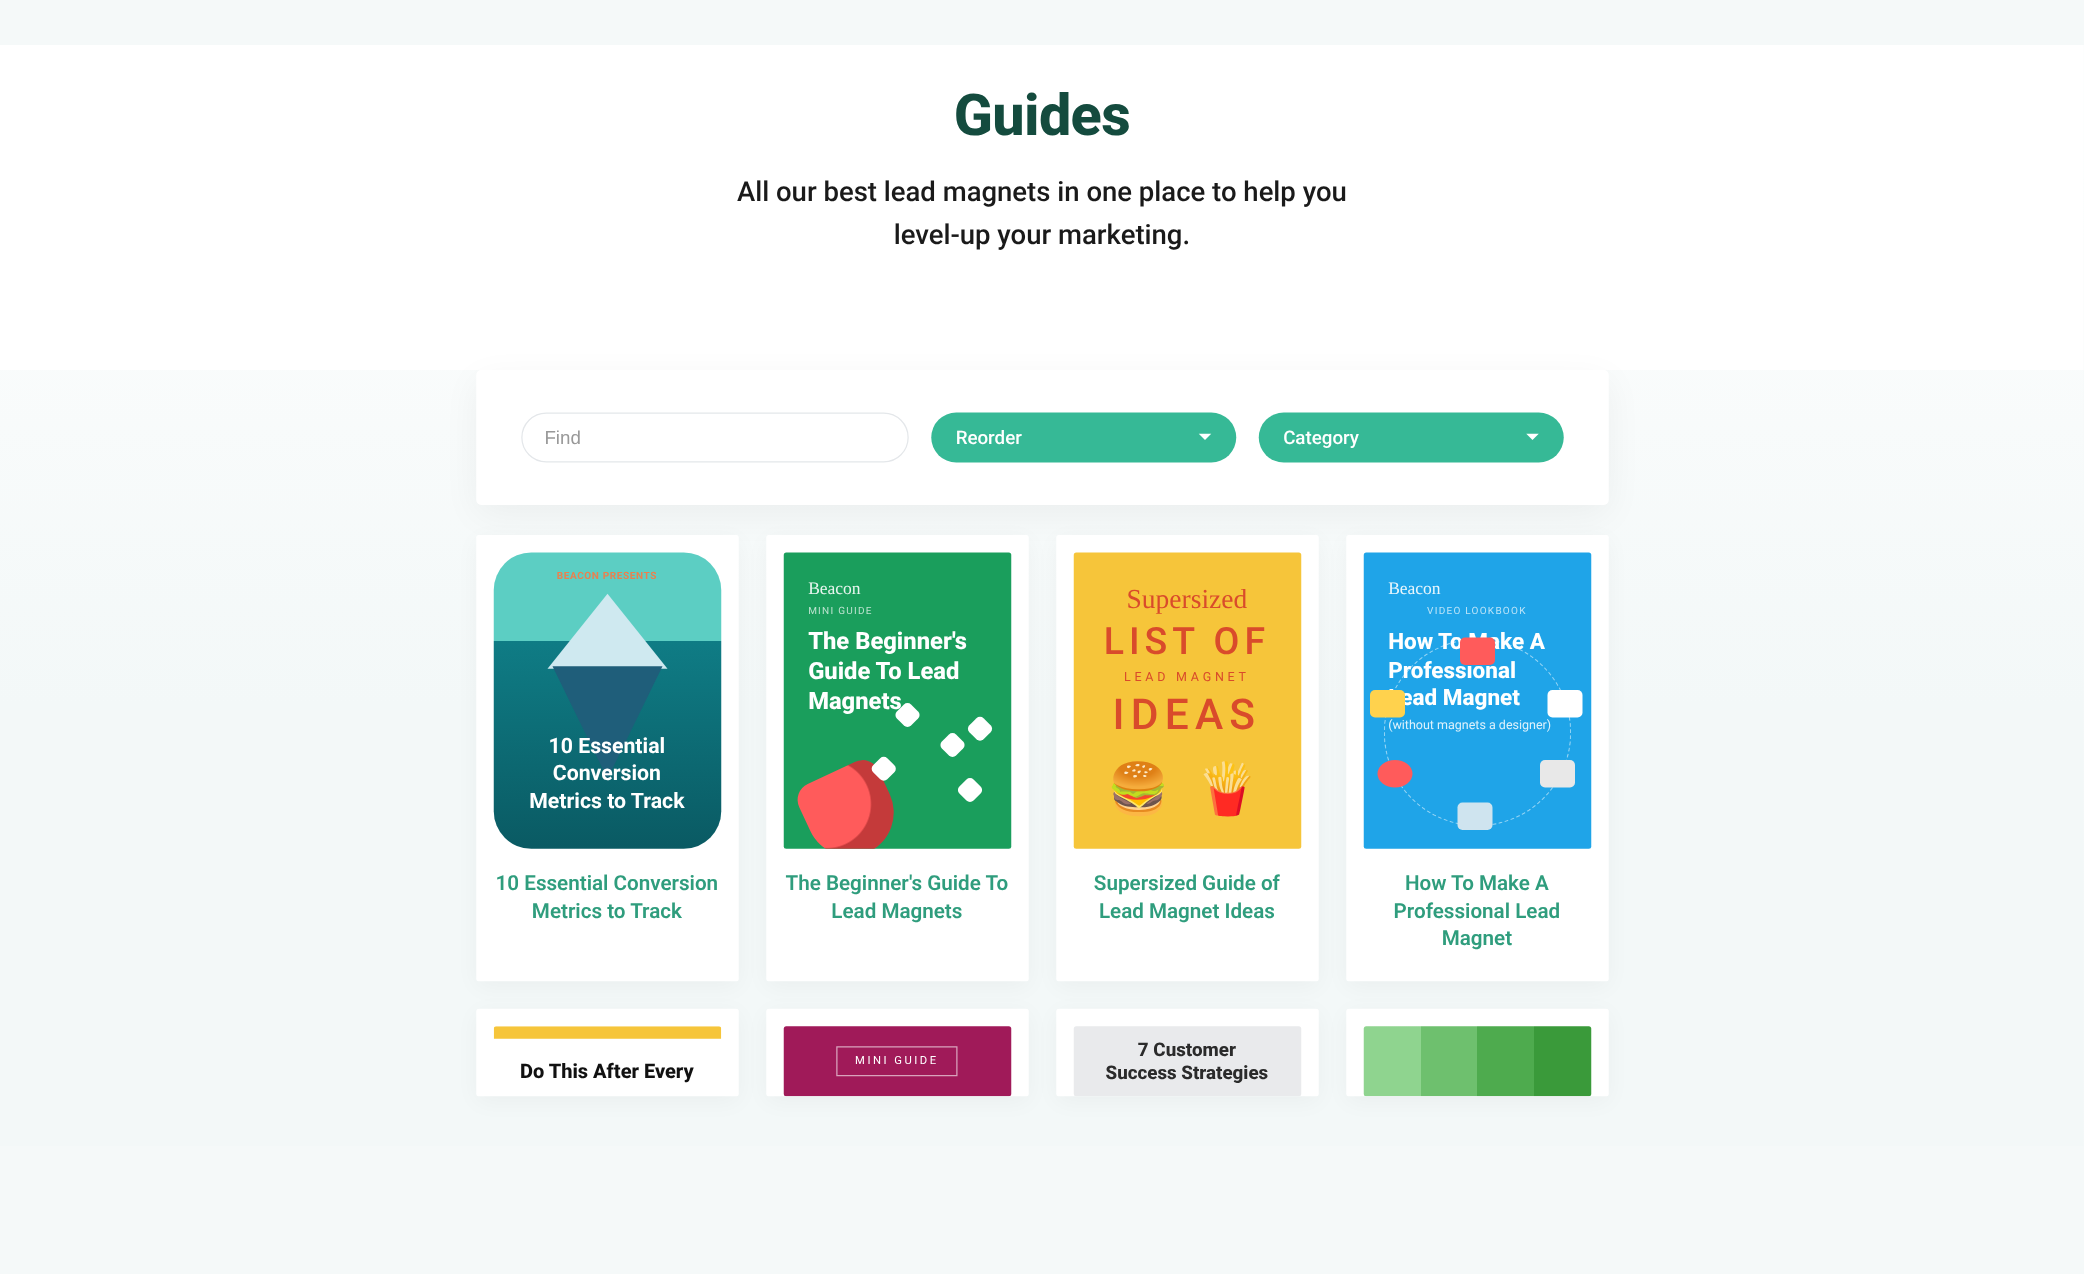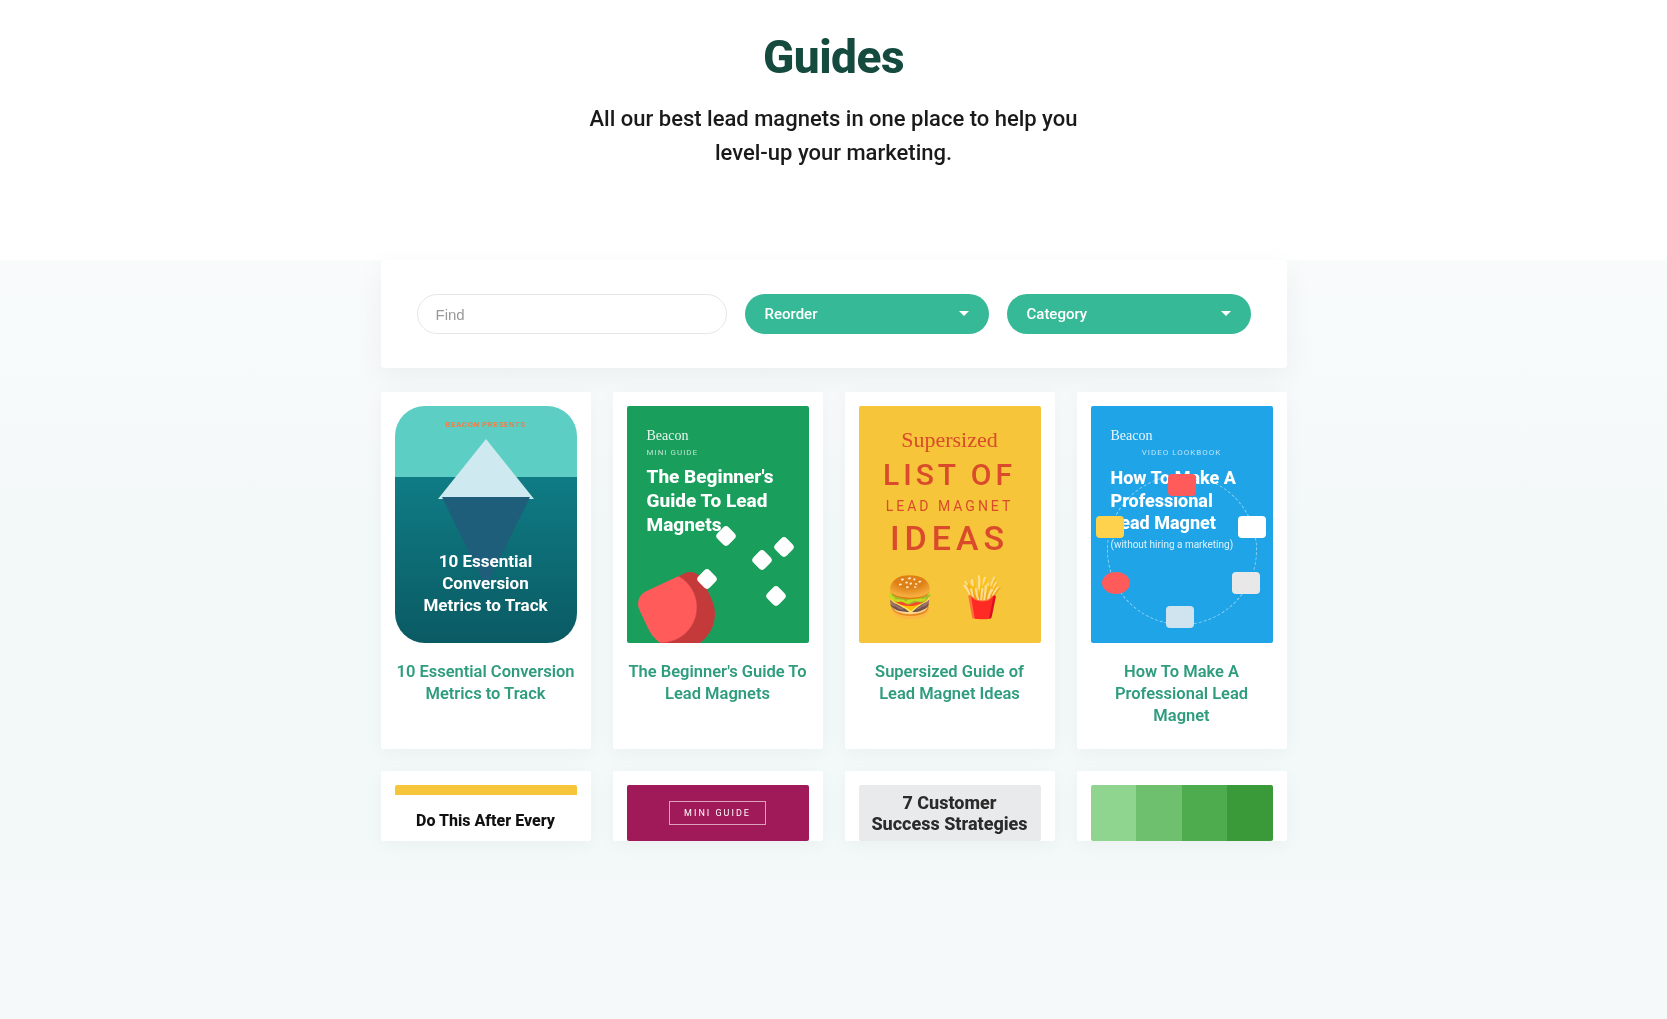--- a/index.html
+++ b/index.html
@@ -11,20 +11,21 @@
   .page {
     width: 1667px;
     margin: 0 auto;
     padding-bottom: 40px;
     background: linear-gradient(180deg,#ffffff 0%, #f3f8f8 60%);
   }
   .hero {
     text-align: center;
     padding: 30px 20px 90px;
     background: #fff;
+    margin-top: 36px;
   }
   .hero h1 {
     font-size: 46px;
     font-weight: 800;
     color: #144b3e;
     letter-spacing: -0.5px;
   }
   .hero p {
     margin-top: 18px;
     font-size: 22px;
@@ -176,21 +177,21 @@
   
   .thumb.c3 {
     background: #f6c53a;
     align-items: center;
     justify-content: center;
     padding: 20px;
     text-align: center;
   }
   .thumb.c3 .s1 { font-family: cursive; color: #d94b2b; font-size: 22px; }
   .thumb.c3 .s2 { color: #d94b2b; font-size: 30px; letter-spacing: 4px; font-weight: 500; margin-top: 4px; }
-  .thumb.c3 .s3 { color: #d94b2b; font-size: 14px; letter-spacing: 3px; margin-top: 6px; text-align: right; }
+  .thumb.c3 .s3 { color: #d94b2b; font-size: 10px; letter-spacing: 3px; margin-top: 6px; text-align: right; }
   .thumb.c3 .s4 { color: #d94b2b; font-size: 34px; letter-spacing: 5px; font-weight: 500; margin-top: 4px; }
   .thumb.c3 .emoji { font-size: 40px; margin-top: 16px; letter-spacing: 6px; }
   
   .thumb.c4 {
     background: #1fa4e8;
     padding: 22px 20px;
   }
   .thumb.c4 .brand{ font-family: cursive; font-size: 14px; opacity:.9;}
   .thumb.c4 .sub{ font-size:8px; letter-spacing:1px; opacity:.7; margin-top:4px;text-align:center;}
   .thumb.c4 .h{ font-size:18px; font-weight:800; line-height:1.25; margin-top:10px;}
@@ -208,21 +209,21 @@
   .thumb.c4 .ic.f{bottom:30px;left:-6px;background:#ff5b5b;border-radius:50%;}
   
   .card.partial { padding-bottom: 0; overflow: hidden; height: 70px; }
   .card.partial .thumb { aspect-ratio: auto; height: 56px; }
   .thumb.p1{ background:#fff; align-items:center; }
   .thumb.p1 .bar{ height:10px; width:100%; background:#f6c53a; }
   .thumb.p1 .t{ color:#111; font-weight:800; font-size:16px; margin-top:16px;}
   .thumb.p2{ background:#a01a59; align-items:center; justify-content:center;}
   .thumb.p2 .box{ border:1px solid rgba(255,255,255,.6); padding:6px 14px; font-size:9px; letter-spacing:2px;}
   .thumb.p3{ background:#e9eaec; align-items:center; justify-content:center; color:#2b2b2b;}
-  .thumb.p3 .t{ font-weight:800; font-size:18px; text-align:center; line-height:1.2;}
+  .thumb.p3 .t{ font-weight:800; font-size:15px; text-align:center; line-height:1.2;}
   .thumb.p4{ background:linear-gradient(90deg,#8fd48f 0 25%,#6ec06e 25% 50%,#4eab4e 50% 75%,#3a9a3a 75% 100%);}
 </style>
 </head>
 <body>
 
 <div class="page">
   <header class="hero">
     <h1>Guides</h1>
     <p>
       <span>All our best lead magnets in one place to help you</span><br>
@@ -288,21 +289,21 @@
           <div class="emoji">🍔 🍟</div>
         </div>
         <div class="card-title">Supersized Guide of Lead Magnet Ideas</div>
       </div>
 
       <div class="card">
         <div class="thumb c4">
           <div class="brand">Beacon</div>
           <div class="sub">VIDEO LOOKBOOK</div>
           <div class="h">How To Make A Professional Lead Magnet</div>
-          <div class="small">(without hiring a marketing)</div>
+          <div class="small">(without magnets a designer)</div>
           <div class="ring">
             <div class="ic a"></div>
               <div class="ic b"></div>
               <div class="ic c"></div>
             <div class="ic d"></div>
               <div class="ic e"></div>
               <div class="ic f"></div>
           </div>
         </div>
         <div class="card-title">How To Make A Professional Lead Magnet</div>

